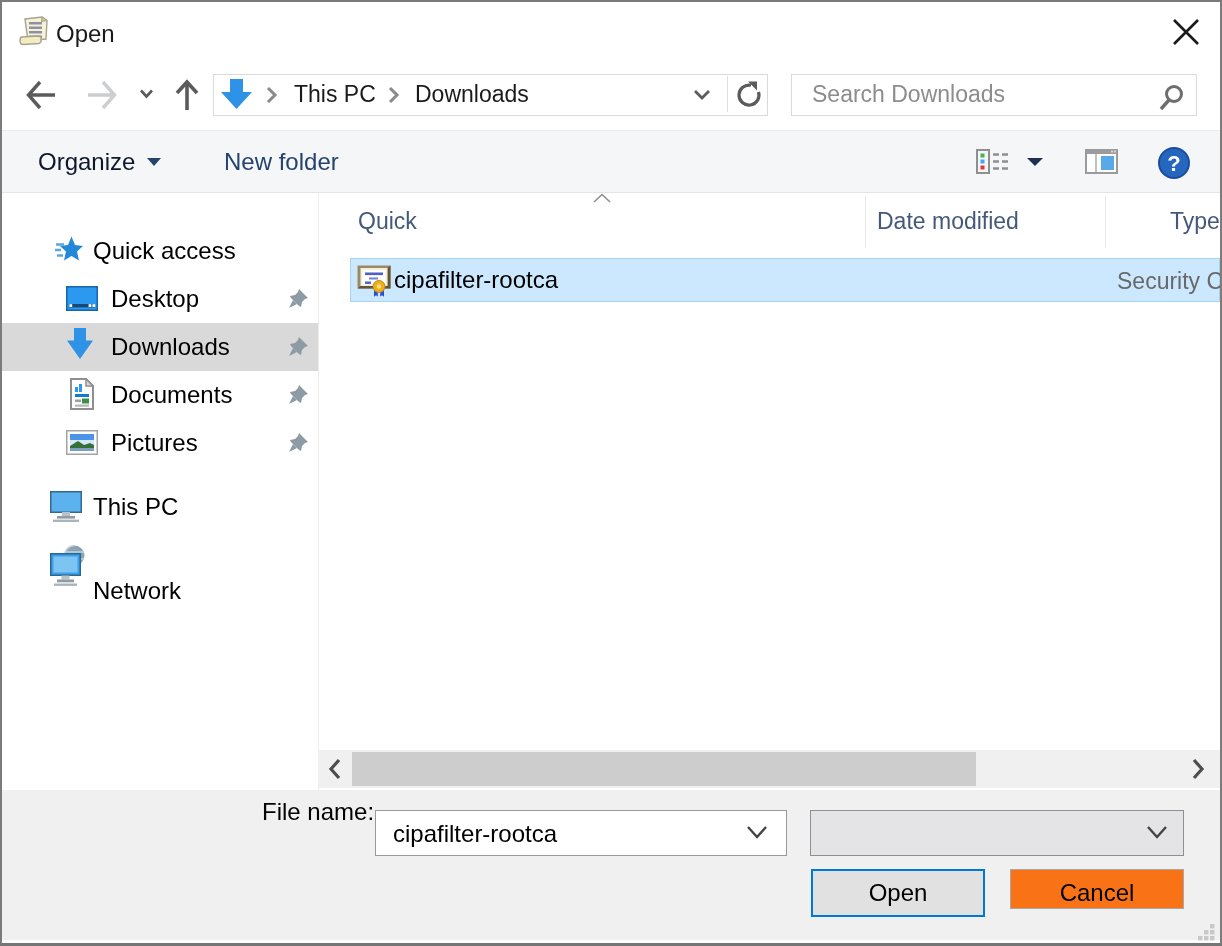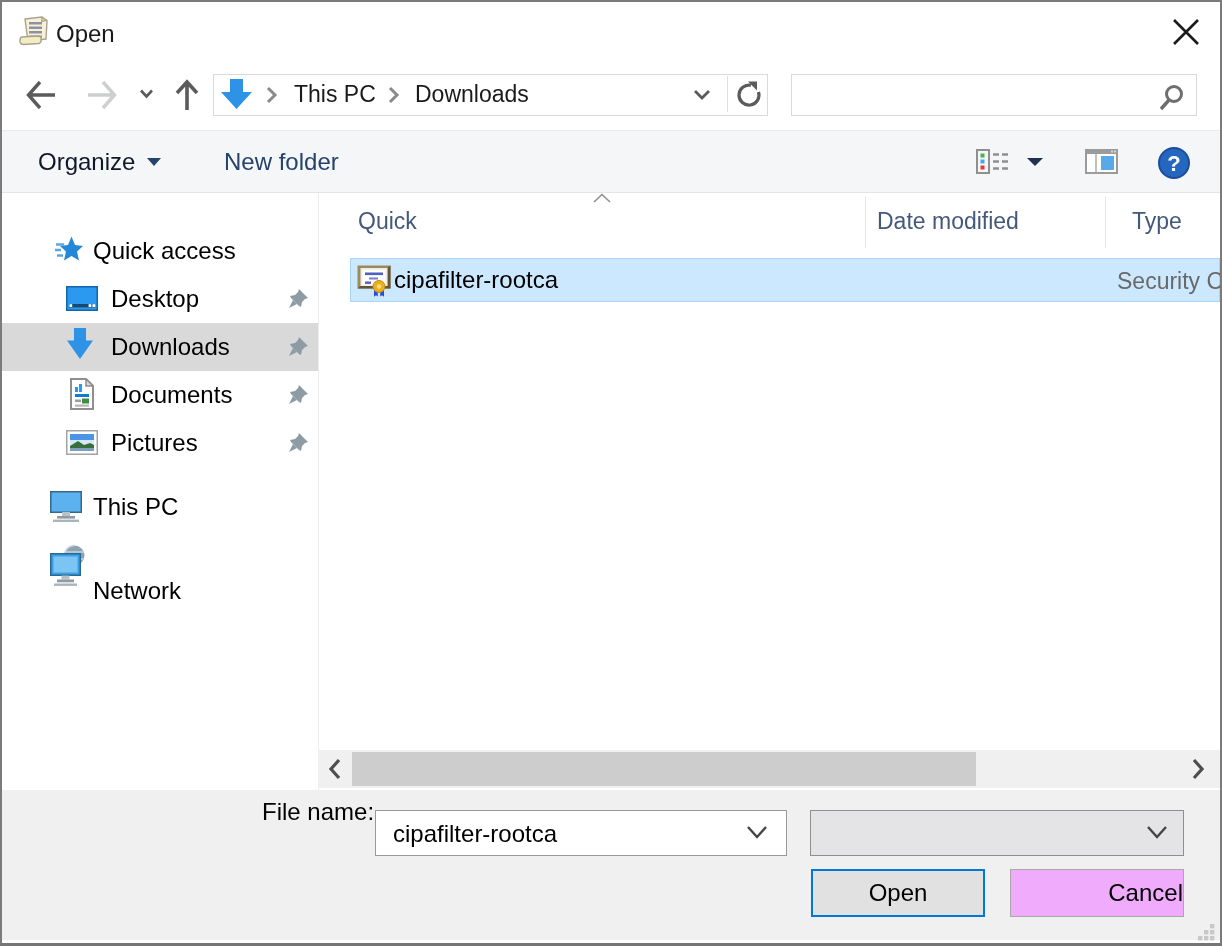--- a/index.html
+++ b/index.html
@@ -17,21 +17,21 @@
 #dl-hl { left:2px; top:323px; width:316px; height:48px; background:#d9d9d9; }
 .colsep { top:196px; width:1px; height:52px; background:#e8e8e8; }
 #selrow { left:350px; top:258px; width:870px; height:44px; background:#cce8ff; border:1px solid #a9d5f4; }
 #hscroll { left:318px; top:750px; width:902px; height:38px; background:#f0f0f0; }
 #hthumb { left:352px; top:752px; width:624px; height:34px; background:#cdcdcd; }
 #bottom { left:2px; top:790px; width:1218px; height:150px; background:#f0f0f0; }
 #btmwhite { left:2px; top:940px; width:1218px; height:3px; background:#fdfdfd; }
 #fname-box { left:375px; top:810px; width:412px; height:46px; background:#fff; border:1px solid #999; }
 #ftype-box { left:810px; top:810px; width:374px; height:46px; background:#e4e4e6; border:1px solid #8f8f8f; }
 #btn-open { left:811px; top:869px; width:174px; height:48px; background:#e1e1e1; border:2px solid #0078d7; font-size:24px; text-align:center; line-height:44px; }
-#btn-cancel { left:1010px; top:869px; width:174px; height:48px; background:#f0abfc; border:1px solid #a8a8a8; font-size:24px; text-align:right; line-height:46px; }
+#btn-cancel { left:1010px; top:869px; width:174px; height:40px; background:#f97316; border:1px solid #a8a8a8; font-size:24px; text-align:center; line-height:46px; }
 </style>
 </head>
 <body>
 <div id="win">
 
   <svg class="abs" style="left:18px;top:16px" width="31" height="30" viewBox="0 0 31 30">
     <path d="M7 3 L24 1 L29 4.5 L28 23 L10 25 Z" fill="#f7f2d4" stroke="#a8a293" stroke-width="1.4"></path>
     <path d="M24 1 L29 4.5 L23.5 5.5 Z" fill="#d6c98e" stroke="#a8a293" stroke-width="1"></path>
     <rect x="11" y="6" width="13" height="2.5" fill="#8f8fa8"></rect>
     <rect x="11" y="10.5" width="13" height="2.5" fill="#8f8fa8"></rect>
@@ -70,20 +70,21 @@
   <div class="abs t23" style="left:415px;top:81px;color:#1a1a1a">Downloads</div>
   <svg class="abs" style="left:693px;top:88px" width="18" height="14" viewBox="0 0 18 14">
     <path d="M2 3 L9 10 L16 3" stroke="#5b5b5b" stroke-width="2.8" fill="none"></path>
   </svg>
   <div class="abs" style="left:727px;top:76px;width:1px;height:36px;background:#dedede"></div>
   <svg class="abs" style="left:734px;top:80px" width="30" height="30" viewBox="0 0 30 30">
     <path d="M24.5 12 A10 10 0 1 1 17 5.3" stroke="#5b5b5b" stroke-width="3.2" fill="none"></path>
     <path d="M14 1.5 L23 1.5 L23 10.5 Z" fill="#5b5b5b"></path>
   </svg>
   <div class="abs" style="left:791px;top:74px;width:406px;height:42px;background:#fff;border:1px solid #d9d9d9"></div>
+  <div class="abs t23" style="left:812px;top:81px;color:#8c8c8c">Search Downloads</div>
   <svg class="abs" style="left:1157px;top:83px" width="30" height="30" viewBox="0 0 30 30">
     <circle cx="17" cy="11" r="7.5" stroke="#6e6e6e" stroke-width="3" fill="none"></circle>
     <path d="M12 17 L4 26" stroke="#6e6e6e" stroke-width="3.4"></path>
   </svg>
 
   <div class="abs" id="toolbar"></div>
   <div class="abs t24" style="left:38px;top:148px;color:#0f172a">Organize</div>
   <svg class="abs" style="left:146px;top:157px" width="16" height="10" viewBox="0 0 16 10">
     <path d="M1 1 L15 1 L8 9 Z" fill="#26436b"></path>
   </svg>
@@ -195,21 +196,21 @@
   </svg>
   <div class="abs t24" style="left:93px;top:577px">Network</div>
 
   <div class="abs colsep" style="left:865px"></div>
   <div class="abs colsep" style="left:1105px"></div>
   <svg class="abs" style="left:592px;top:193px" width="20" height="11" viewBox="0 0 20 11">
     <path d="M2 9 L10 1.5 L18 9" stroke="#8f8f8f" stroke-width="1.6" fill="none"></path>
   </svg>
   <div class="abs t23" style="left:358px;top:208px;color:#44597a">Quick</div>
   <div class="abs t23" style="left:877px;top:208px;color:#44597a">Date modified</div>
-  <div class="abs t23" style="left:1132px;top:208px;color:#44597a">Type</div>
+  <div class="abs t23" style="left:1170px;top:208px;color:#44597a">Type</div>
   <div class="abs" id="selrow"></div>
   <svg class="abs" style="left:357px;top:264px" width="34" height="36" viewBox="0 0 34 36">
     <rect x="0.5" y="1.5" width="33" height="23" fill="#9a8a62"></rect>
     <path d="M33.5 1.5 L33.5 24.5 L0.5 24.5 L3.5 22 L30.5 22 L30.5 4 Z" fill="#645538"></path>
     <rect x="3.5" y="4" width="27" height="18" fill="#f2eedf"></rect>
     <rect x="5.5" y="6" width="23" height="14.5" fill="#fff"></rect>
     <rect x="8" y="8.5" width="18" height="2.6" fill="#4f5fc4"></rect>
     <rect x="12" y="13.5" width="9" height="2" fill="#7580ce"></rect>
     <rect x="8" y="17.5" width="6" height="2.4" fill="#4f5fc4"></rect>
     <path d="M17 26 L20.8 27.5 L20.8 32.5 L19 31.2 L17 32.8 Z" fill="#2050dd"></path>

